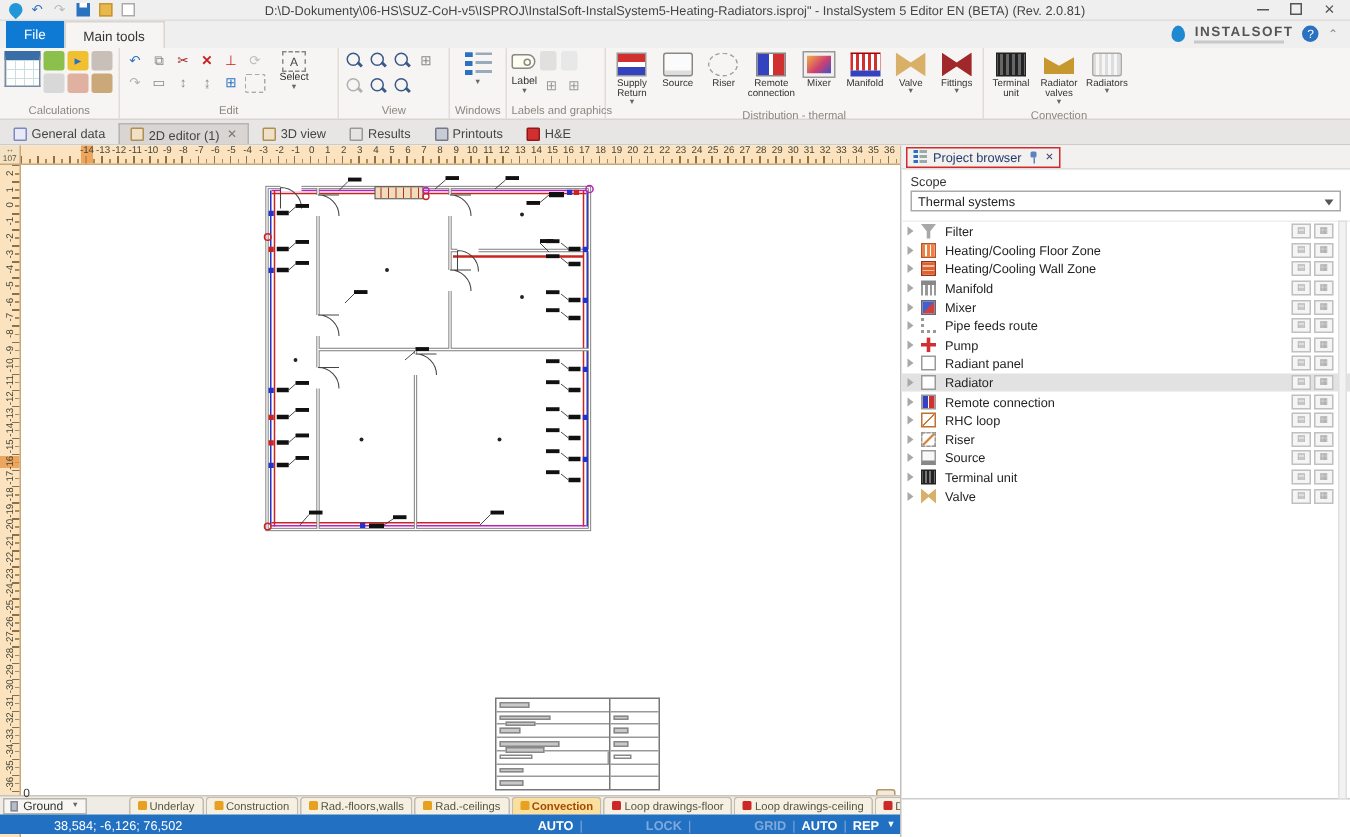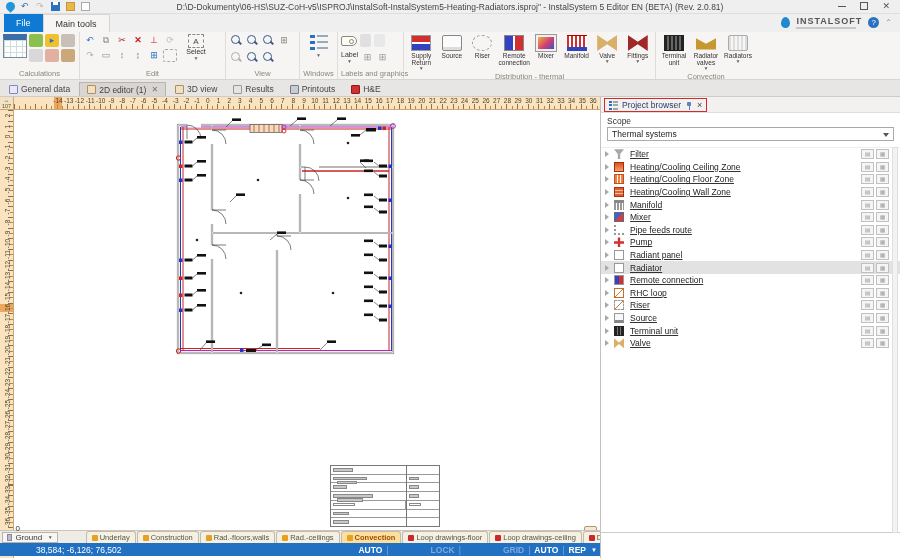--- a/index.html
+++ b/index.html
@@ -109,47 +109,47 @@
   .tb-side { flex:1; display:flex; flex-direction:column; }
   .tb-row { border-bottom:1px solid #999; flex:1; position:relative; }
   .tb-row:last-child { border-bottom:none; }
   .tb-bar { position:absolute; left:2px; top:2px; height:3.5px; background:#c8c8c8; border:0.5px solid #888; }
   #note-icon { left:584px; top:429px; width:13px; height:11px; background:#f4e8d8; border:1px solid #b09868; border-radius:2px; }
 
   
   #bottom-tabs { left:0; top:433px; width:600px; height:13px; background:#efece6; border-top:1px solid #c9c4bc; display:flex; align-items:center; }
   #floor-btn { display:flex; align-items:center; gap:3px; background:#f8f6f2; border:1px solid #b8b4ac; height:11px; margin-left:2px; padding:0 4px; font-size:8px; color:#333; }
   .floor-ic { width:8px; height:7px; background:#b8bcc8; border:1px solid #889; }
-  #btab-row { display:flex; margin-left:28px; height:13px; align-items:center; }
+  #btab-row { display:flex; margin-left:28px; height:13px; align-items:flex-start; }
   .btab { display:flex; align-items:center; gap:2px; height:12px; padding:0 5px; border:1px solid #c2bcae; border-bottom:none; border-radius:3px 3px 0 0; background:#f6f0e2; font-size:7.5px; color:#554; white-space:nowrap; margin-right:1px; }
   .btab.active { background:#fbdf9e; font-weight:bold; color:#a34a00; }
   .btic { width:6px; height:6px; border-radius:1px; }
   .btic.warn { background:#e8a020; } .btic.loop { background:#cc2828; }
   
   #status { left:0; top:446px; width:600px; height:13px; background:#2170c2; color:#fff; display:flex; align-items:center; font-size:8.5px; }
   #coords { margin-left:36px; }
   #toggles { margin-left:auto; margin-right:14px; display:flex; gap:4px; font-weight:bold; }
   #toggles .sep { color:#7fa9dc; font-weight:normal; }
   #toggles .off { color:#7fa9dc;margin-left:38px; }
   #status-dd { position:absolute; right:3px; top:4px; color:#fff; font-size:6px; }
 
   
   #panel { position:relative; width:300px; height:461px; background:#fff; border-left:1px solid #c4c0bc; }
   #panel-head { height:16px; background:#f2f1f0; border-bottom:1px solid #ddd; display:flex; align-items:center; }
-  #ph-box { display:flex; align-items:flex-end; gap:4px; border:1.5px solid #d22a2a; padding:1px 4px; margin-left:3px; }
+  #ph-box { display:flex; align-items:center; gap:4px; border:1.5px solid #d22a2a; padding:1px 4px; margin-left:3px; }
   .ph-listic { width:9px; height:9px; background:repeating-linear-gradient(#2a72c0 0 2px,transparent 2px 3.5px) 0 0/3px 9px no-repeat,repeating-linear-gradient(#9aa 0 2px,transparent 2px 3.5px) 4px 0/5px 9px no-repeat; }
   #ph-title { font-size:8.5px; color:#223a66; }
   .ph-pin { width:8px; height:8px; position:relative; }
   .ph-pin:before { content:""; position:absolute; left:2px; top:0; width:4px; height:4px; background:#5a82c0; border-radius:1px; }
   .ph-pin:after { content:""; position:absolute; left:3.5px; top:4px; width:1px; height:4px; background:#5a82c0; }
   .ph-close { color:#446; font-size:9px; line-height:9px; }
   #scope-label { font-size:8.5px; color:#333; margin:3px 0 1px 6px; }
   #scope-select { position:relative; margin:0 6px; height:14px; border:1px solid #aaa; background:#fff; display:flex; align-items:center; font-size:8.5px; padding-left:4px; color:#222; }
   .dd-arrow { position:absolute; right:4px; top:5px; width:0; height:0; border-left:3px solid transparent; border-right:3px solid transparent; border-top:4px solid #555; }
-  #pb-list { position:absolute; top:50px; bottom:25px; left:0; right:0; border-top:1px solid #eee; border-bottom:1px solid #ccc; overflow:hidden;text-decoration:underline; }
+  #pb-list { position:absolute; top:50px; bottom:25px; left:0; right:0; border-top:1px solid #eee; border-bottom:1px solid #ccc; overflow:hidden; }
   .pb-row { display:flex; align-items:center; height:12.6px; padding-left:4px; position:relative; }
   .pb-row.selected { background:#e2e2e2; }
   .pb-exp { width:0; height:0; border-top:3px solid transparent; border-bottom:3px solid transparent; border-left:4px solid #a8a8a8; margin-right:5px; }
   .pb-ic { width:10px; height:10px; margin-right:6px; flex:none; }
   .pb-row .lbl { font-size:8.5px; color:#222; }
   .pb-btns { position:absolute; right:11px; display:flex; gap:2px; }
   .pb-btn { width:13px; height:10px; border:1px solid #c0c0c0; background:#f5f5f5; color:#a0a0a0; font-size:6px; line-height:9px; text-align:center; }
   #pb-scroll { position:absolute; right:2px; top:50px; bottom:25px; width:6px; background:#f2f2f2; border:1px solid #e0e0e0; }
   #find-wrap { position:absolute; left:0; right:0; bottom:0; height:25px; background:#fff; }
   #find-label { font-size:8.5px; color:#333; margin:1px 0 1px 8px; }
@@ -895,29 +895,20 @@
     <span class="pb-exp"></span>
     <span class="pb-ic pbi-filter"></span>
     <span class="lbl">Filter</span>
     <span class="pb-btns">
       <span class="pb-btn">▤</span>
       <span class="pb-btn">▦</span>
     </span>
   </div>
 
 
-  <div class="pb-row">
-    <span class="pb-exp"></span>
-    <span class="pb-ic pbi-zone-ceiling"></span>
-    <span class="lbl">Heating/Cooling Ceiling Zone</span>
-    <span class="pb-btns">
-      <span class="pb-btn">▤</span>
-      <span class="pb-btn">▦</span>
-    </span>
-  </div>
 
   <div class="pb-row">
     <span class="pb-exp"></span>
     <span class="pb-ic pbi-zone-floor"></span>
     <span class="lbl">Heating/Cooling Floor Zone</span>
     <span class="pb-btns">
       <span class="pb-btn">▤</span>
       <span class="pb-btn">▦</span>
     </span>
   </div>

